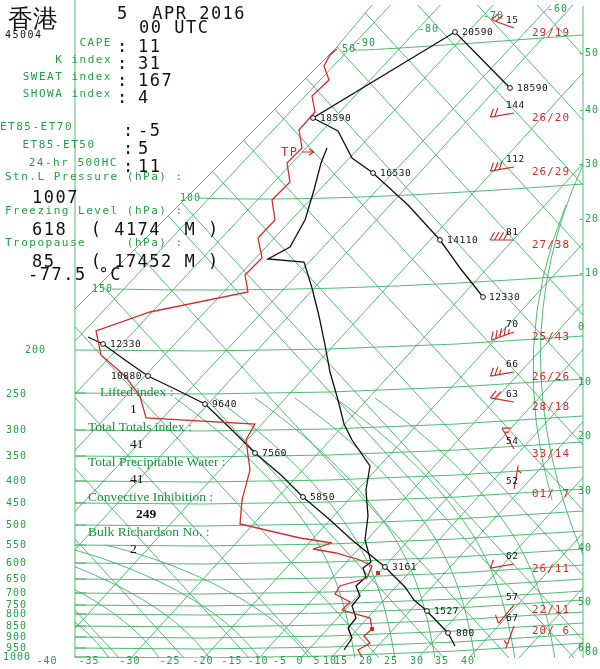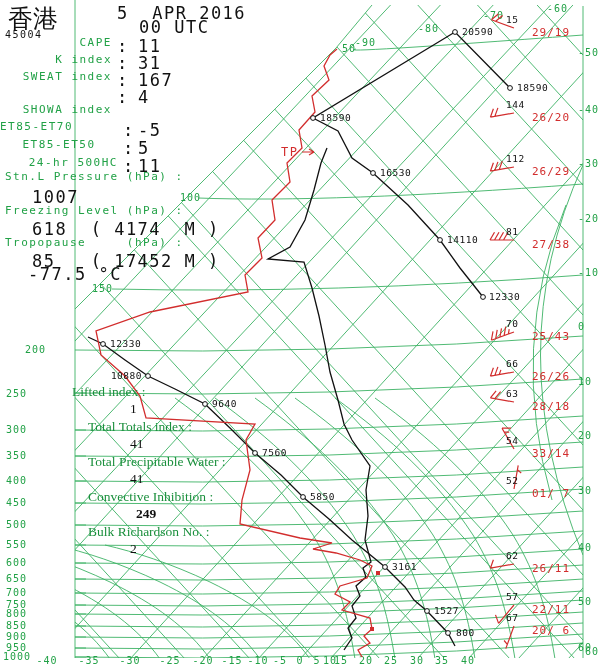--- a/index.html
+++ b/index.html
@@ -282,21 +282,21 @@
     <div id="indices-rows">
         <div class="abs mono hdr-label" style="right:0;left:0;top:36px;width:112px;text-align:right;">CAPE</div>
         <div class="abs mono hdr-value" style="left:117px;top:36px;">:</div>
         <div class="abs mono hdr-value" style="left:138px;top:36px;">11</div>
         <div class="abs mono hdr-label" style="right:0;left:0;top:53px;width:112px;text-align:right;">K index</div>
         <div class="abs mono hdr-value" style="left:117px;top:53px;">:</div>
         <div class="abs mono hdr-value" style="left:138px;top:53px;">31</div>
         <div class="abs mono hdr-label" style="right:0;left:0;top:70px;width:112px;text-align:right;">SWEAT index</div>
         <div class="abs mono hdr-value" style="left:117px;top:70px;">:</div>
         <div class="abs mono hdr-value" style="left:138px;top:70px;">167</div>
-        <div class="abs mono hdr-label" style="right:0;left:0;top:103px;width:112px;text-align:right;">SHOWA index</div>
+        <div class="abs mono hdr-label" style="right:0;left:0;top:87px;width:112px;text-align:right;">SHOWA index</div>
         <div class="abs mono hdr-value" style="left:117px;top:87px;">:</div>
         <div class="abs mono hdr-value" style="left:138px;top:87px;">4</div>
       </div>
     <div id="et-rows">
         <div class="abs mono hdr-label" style="left:0;top:120px;width:118px;text-align:left;">ET85-ET70</div>
         <div class="abs mono hdr-value" style="left:123px;top:120px;">:</div>
         <div class="abs mono hdr-value" style="left:138px;top:120px;">-5</div>
         <div class="abs mono hdr-label" style="left:0;top:138px;width:118px;text-align:center;">ET85-ET50</div>
         <div class="abs mono hdr-value" style="left:123px;top:138px;">:</div>
         <div class="abs mono hdr-value" style="left:138px;top:138px;">5</div>
@@ -309,21 +309,21 @@
         <div class="abs mono hdr-value" style="left:32px;top:187px;">1007</div>
         <div class="abs mono hdr-label" style="left:5px;top:204px;">Freezing Level (hPa) :</div>
         <div class="abs mono hdr-value" style="left:32px;top:219px;">618  ( 4174  M )</div>
         <div class="abs mono hdr-label" style="left:5px;top:236px;">Tropopause     (hPa) :</div>
         <div class="abs mono hdr-value" style="left:32px;top:251px;">85   ( 17452 M )</div>
         <div class="abs mono hdr-value" style="left:28px;top:264px;">-77.5 °C</div>
       </div>
   </div>
 
   <div id="stability-block">
-      <div class="abs serif stab-label" style="left:72px;top:384px;text-align:center;">Lifted index :</div>
+      <div class="abs serif stab-label" style="left:100px;top:384px;text-align:center;">Lifted index :</div>
       <div class="abs serif stab-value" style="left:130px;top:401px;">1</div>
       <div class="abs serif stab-label" style="left:88px;top:419px;">Total Totals index :</div>
       <div class="abs serif stab-value" style="left:130px;top:436px;">41</div>
       <div class="abs serif stab-label" style="left:88px;top:454px;">Total Precipitable Water :</div>
       <div class="abs serif stab-value" style="left:130px;top:471px;">41</div>
       <div class="abs serif stab-label" style="left:88px;top:489px;">Convective Inhibition :</div>
       <div class="abs serif stab-value" style="left:136px;top:506px;font-weight:bold;">249</div>
       <div class="abs serif stab-label" style="left:88px;top:524px;">Bulk Richardson No. :</div>
       <div class="abs serif stab-value" style="left:130px;top:541px;">2</div>
     </div>

